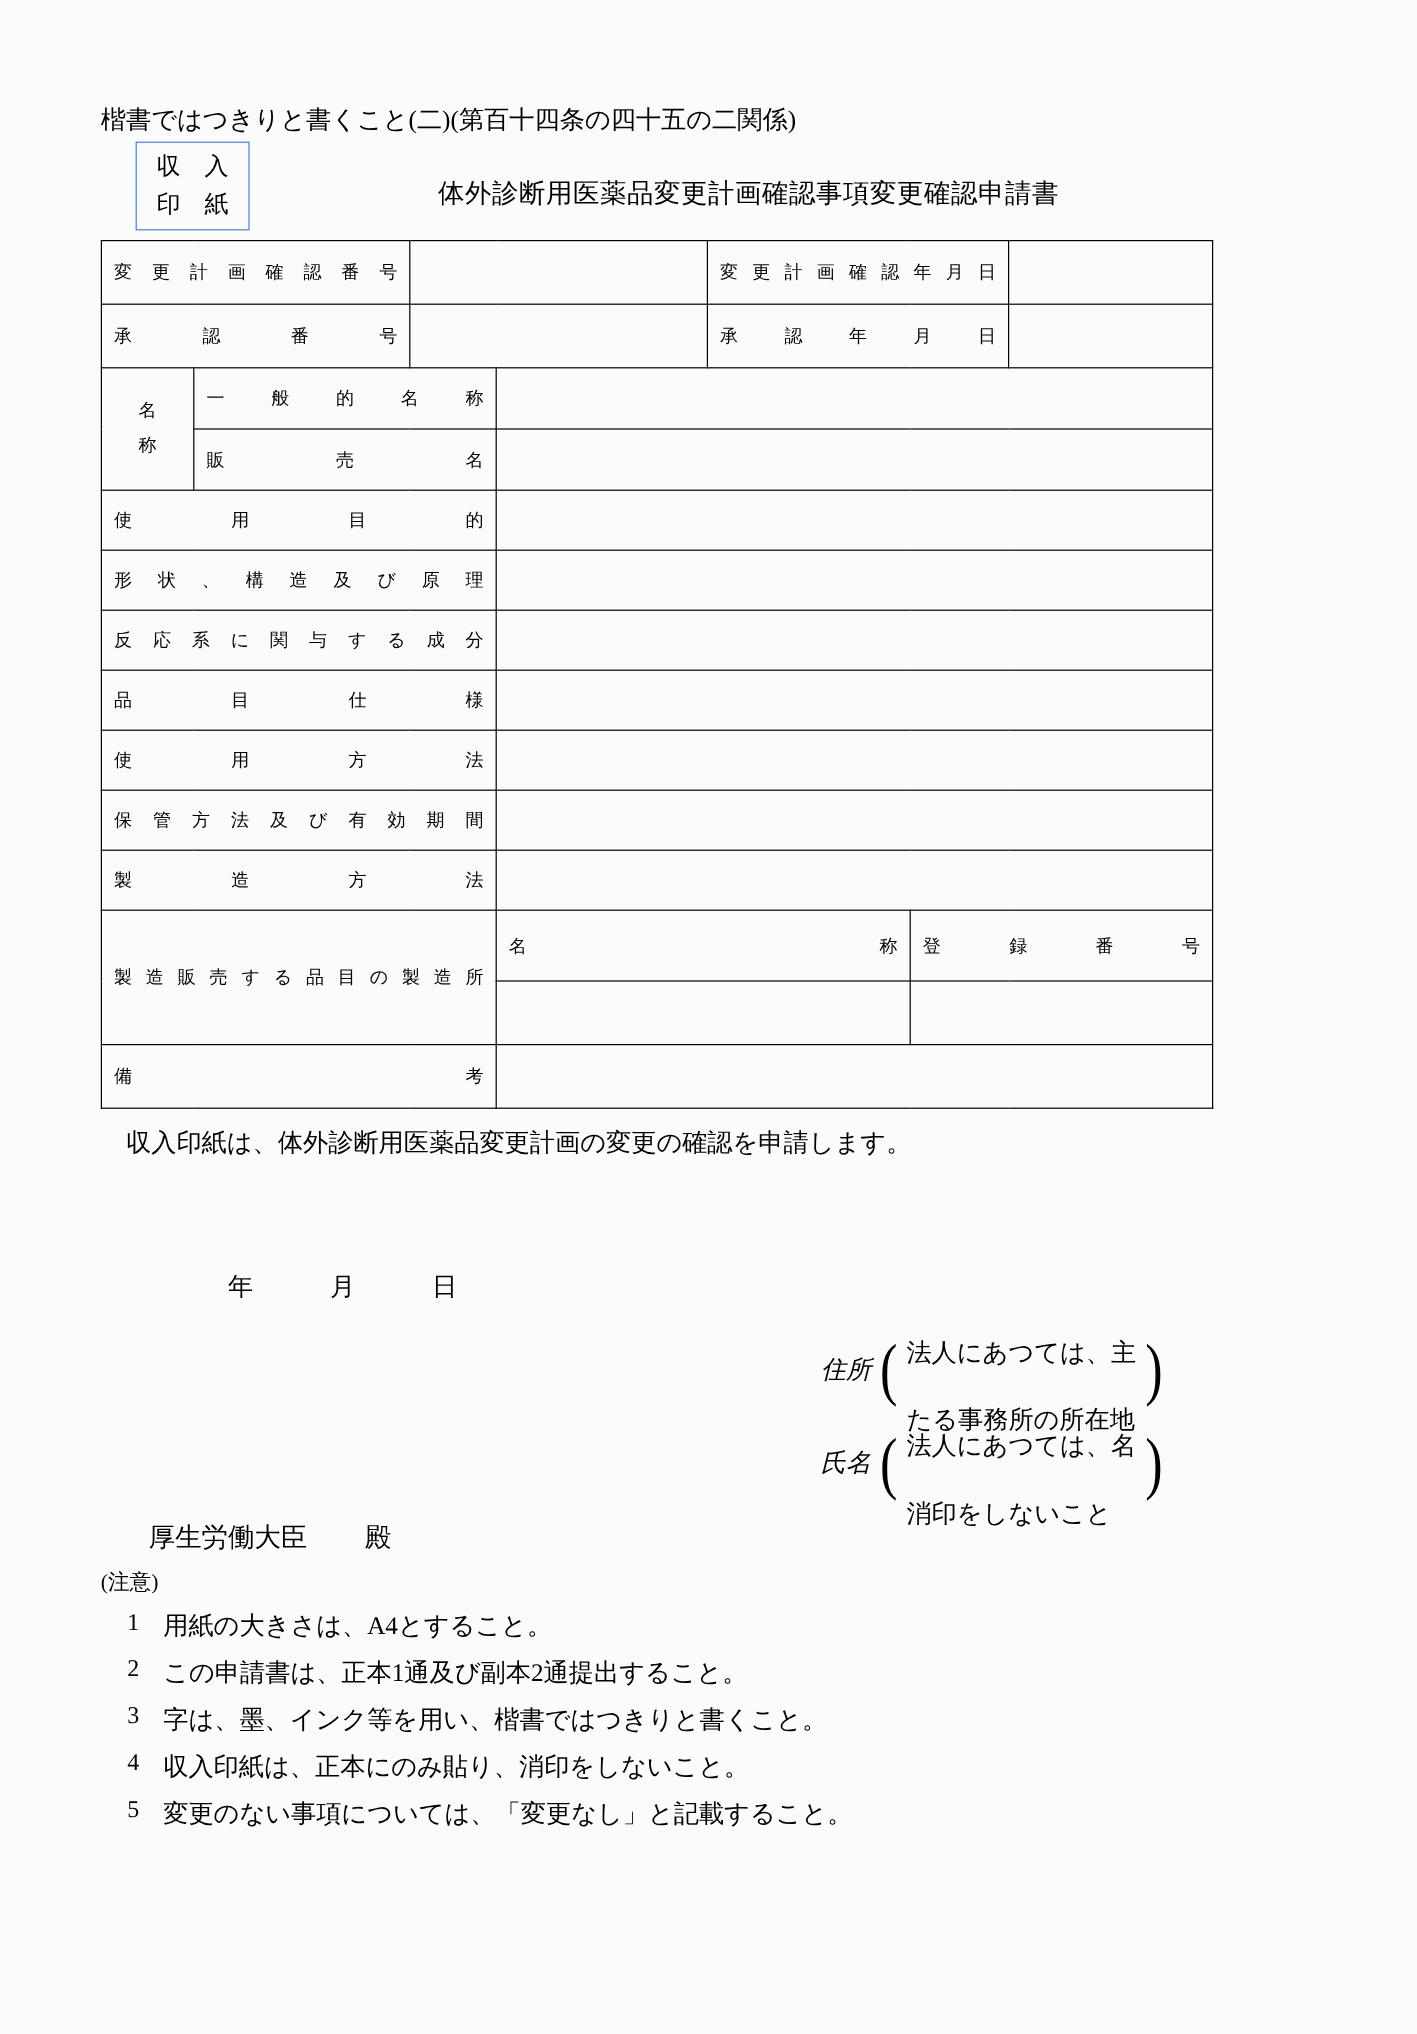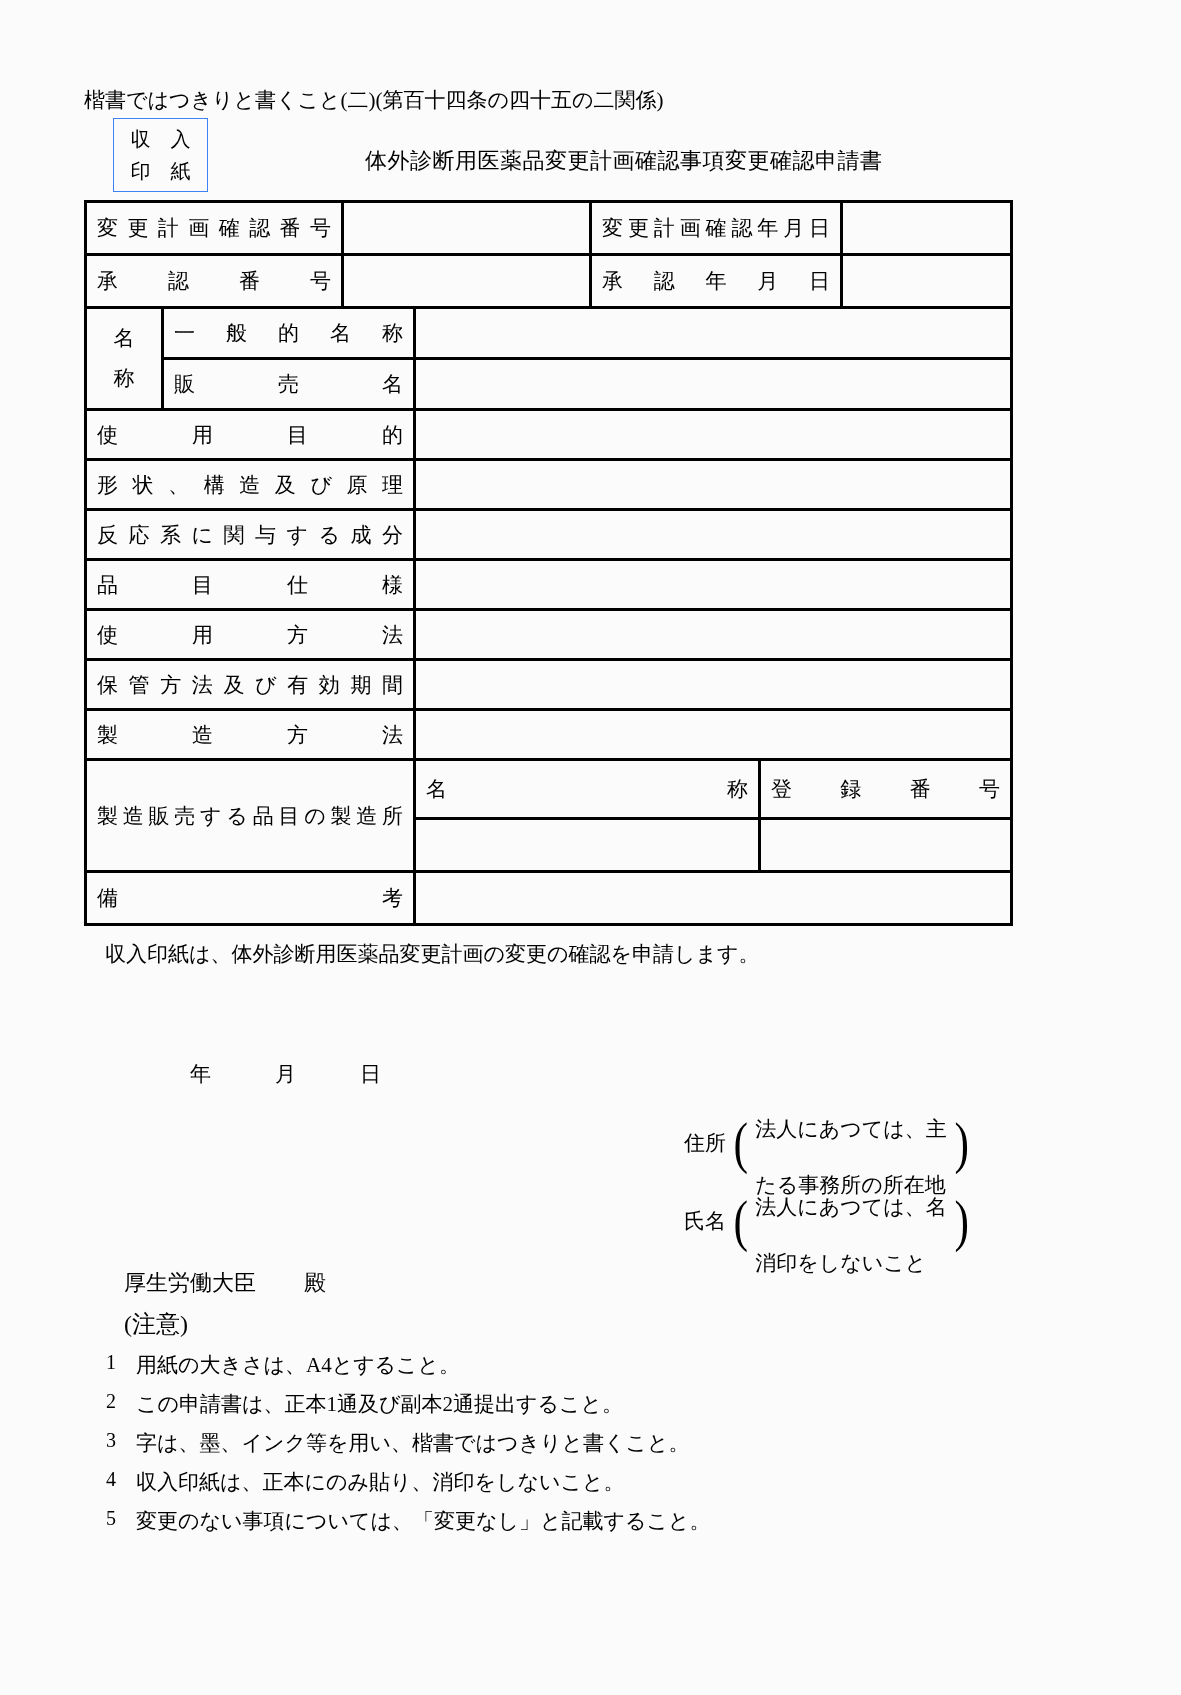--- a/index.html
+++ b/index.html
@@ -18,49 +18,49 @@
     position:absolute; left:29px; top:2px;
     width:95px; height:74px;
     border:1px solid #3b82f6;
     display:flex; flex-direction:column; justify-content:center; align-items:center;
     font-size:20px; line-height:1.6;
   }
   .form-title { position:absolute; left:281px; top:30px; font-size:22px; letter-spacing:0.5px; }
 
   table.app-table { border-collapse:collapse; table-layout:fixed; width:926px; }
   table.app-table td {
-    border:3px solid #000000;
-    font-size:21px;
+    border:1px solid #000000;
+    font-size:15px;
     vertical-align:middle;
     padding:2px 10px;
     overflow:hidden;
   }
   .jl { text-align:justify; text-align-last:justify; text-justify:inter-character; }
   .vert { width:1.3em; margin:0 auto; word-break:break-all; text-align:center; line-height:1.9; }
   td.center { text-align:center; }
   tr.h53 { height:53px; }
   tr.h51 { height:51px; }
   tr.h50 { height:50px; }
   tr.h59 { height:59px; }
 
   .declaration { margin-top:14px; padding-left:21px; font-size:21px; }
 
   .date-line { margin-top:92px; margin-left:106px; display:flex; gap:64px; font-size:21px; width:fit-content; }
 
   .signature-block { margin-top:24px; margin-left:600px; }
   .sig-row { display:flex; align-items:center; gap:5px; margin-bottom:16px; height:62px; }
-  .sig-label { font-size:21px; }
+  .sig-label { font-size:21px;font-style:italic; }
   .paren { font-size:58px; line-height:0.9; font-weight:300; transform:scaleX(0.75); }
   .sig-note { font-size:21px; line-height:1.35; }
   .sig-note-line { display:block;margin-top:28px; }
 
   .minister-line { margin-top:12px; margin-left:40px; display:flex; gap:48px; font-size:22px; width:fit-content; }
 
   .notes { margin-top:10px; }
-  .notes-title { font-size:24px;margin-left:40px; }
+  .notes-title { font-size:18px; }
   .note-item { display:flex; margin-left:22px; margin-top:11px; }
   .note-num { width:30px; font-size:20px; flex:0 0 30px; }
   .note-text { font-size:21px; }
 </style>
 </head>
 <body>
 
 <div class="page">
 
   <div class="form-code">楷書ではつきりと書くこと(二)(第百十四条の四十五の二関係)</div>

